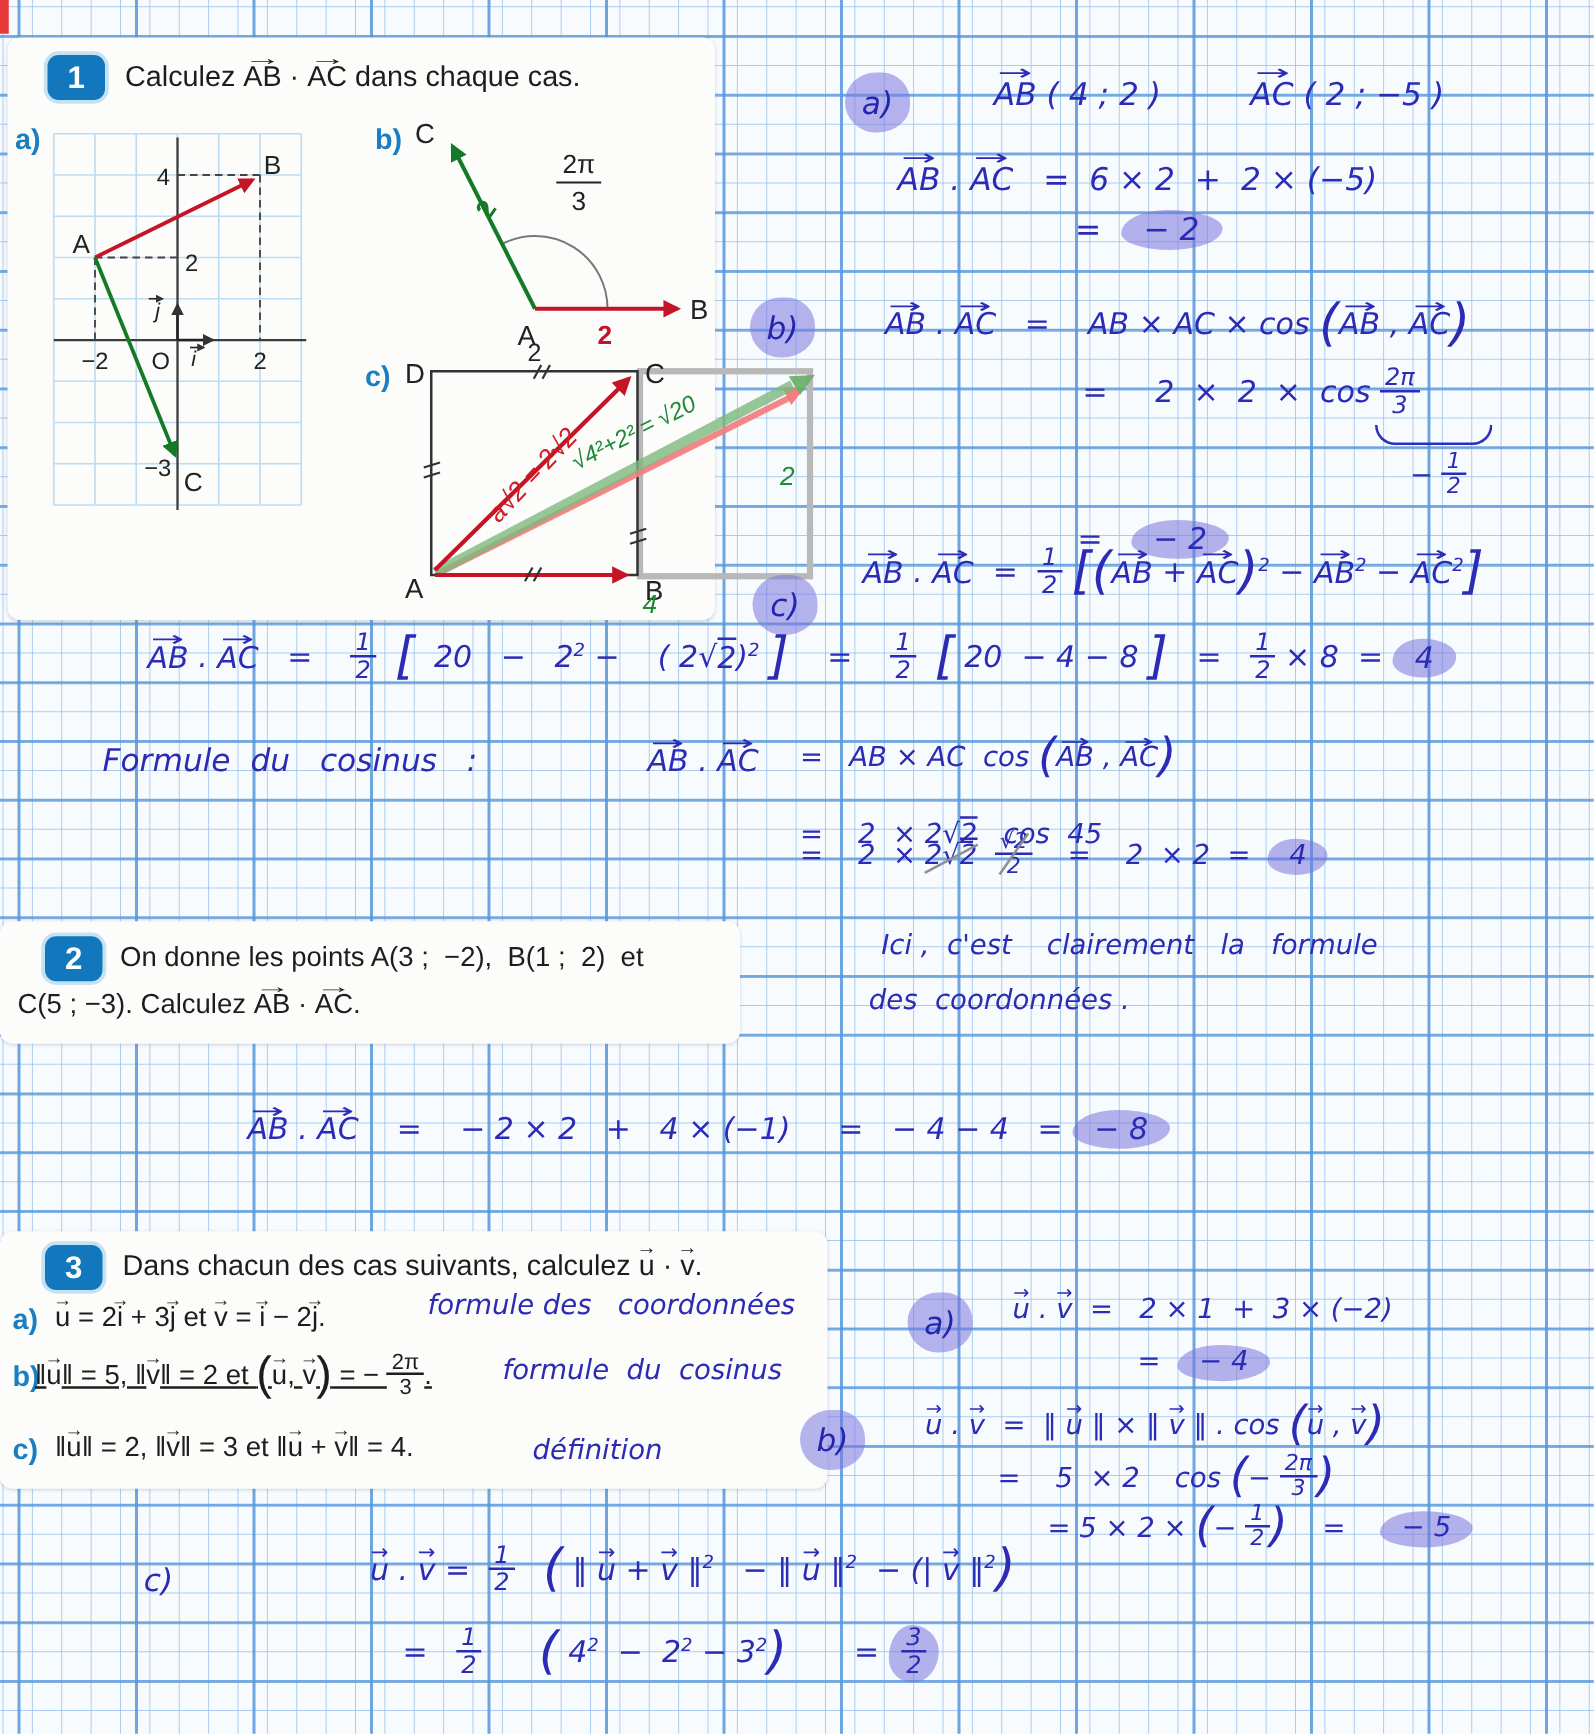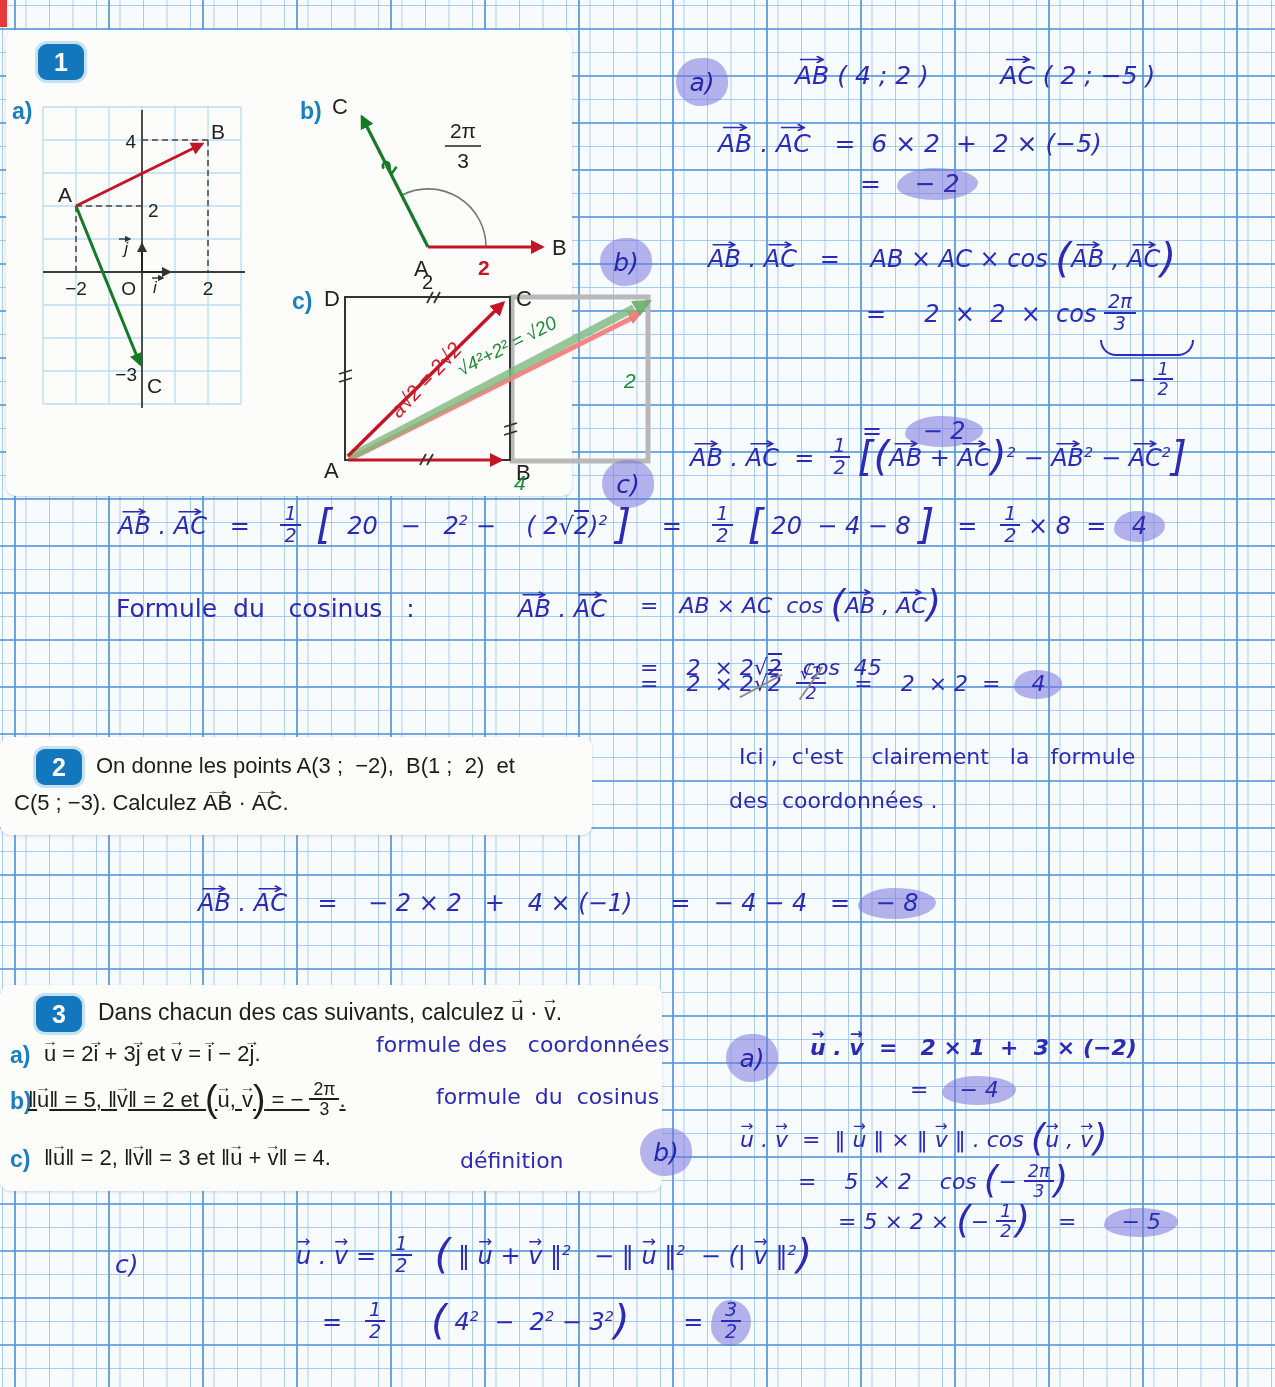--- a/index.html
+++ b/index.html
@@ -18,21 +18,21 @@
     font-weight:bold;font-size:25px;display:flex;align-items:center;justify-content:center;
     box-shadow:0 0 0 3px rgba(130,195,235,0.45);}
   .abclabel{position:absolute;color:#1a7fc2;font-weight:bold;font-size:23px;}
   .prtext{position:absolute;font-size:22px;color:#1d1d1d;white-space:pre;}
   .mline{position:absolute;white-space:pre;line-height:1.12;}
   .pr{font-family:"Liberation Sans",sans-serif;color:#1d1d1d;font-size:22px;}
   .pr1{font-size:23px;font-weight:500;}
   .hw{font-family:"DejaVu Sans",sans-serif;font-style:italic;color:#2b2bb5;font-size:24px;}
   .hw25{font-size:25px;}
   .hw22{font-size:22px;}
-  .hwnote{position:absolute;font-family:"DejaVu Sans",sans-serif;color:#2b2bb5;font-size:22px;white-space:pre;margin-left:34px;}
+  .hwnote{position:absolute;font-family:"DejaVu Sans",sans-serif;font-style:italic;color:#2b2bb5;font-size:22px;white-space:pre;}
   .vec{position:relative;display:inline-block;}
   .vec::before{content:"→";position:absolute;left:50%;top:-0.66em;transform:translateX(-50%);font-size:0.7em;}
   .vec.wide::before{transform:translateX(-50%) scaleX(1.9);}
   sup.sp{font-size:0.6em;}
   .frac{display:inline-flex;flex-direction:column;align-items:center;vertical-align:middle;
     line-height:1.05;font-size:0.8em;position:relative;top:-0.12em;}
   .fn{border-bottom:2px solid currentColor;padding:0 4px;}
   .fd{padding:0 4px;}
   .frac.cancel::after{content:"";position:absolute;left:-5px;right:-5px;top:46%;border-top:2.5px solid #8f8f8f;transform:rotate(-55deg);}
   .sqrt{white-space:nowrap;}
@@ -52,20 +52,21 @@
   svg text{font-family:"Liberation Sans",sans-serif;}
 </style>
 </head>
 <body>
 
 <div class="page">
   <div class="cornermark"></div>
 
   <div class="panel" style="left:6px;top:30px;width:566px;height:466px;"></div>
   <div class="numbadge" style="left:38px;top:44px;">1</div>
+  <div class="mline pr pr1" style="left:100px;top:49px;"><span>Calculez </span><span class="vec wide">AB</span><span> · </span><span class="vec wide">AC</span><span> dans chaque cas.</span></div>
 
   <div class="abclabel" style="left:12px;top:98px;">a)</div>
   <svg width="245" height="330" style="left:40px;top:96px;">
     <defs>
       <marker id="ahk" viewBox="0 0 10 10" refX="8" refY="5" markerWidth="5" markerHeight="5" orient="auto">
           <path d="M0 0L10 5L0 10z" fill="#333"></path>
         </marker>
       <marker id="ahr" viewBox="0 0 10 10" refX="8" refY="5" markerWidth="4.4" markerHeight="4.4" orient="auto">
           <path d="M0 0L10 5L0 10z" fill="#c41426"></path>
         </marker>
@@ -184,21 +185,21 @@
   <div class="mline pr" style="left:44px;top:1042px;"><span class="vec">u</span><span> = 2</span><span class="vec">i</span><span> + 3</span><span class="vec">j</span><span> et </span><span class="vec">v</span><span> = </span><span class="vec">i</span><span> − 2</span><span class="vec">j</span><span>.</span></div>
   <div class="abclabel" style="left:10px;top:1088px;">b)</div>
   <div class="mline pr" style="left:28px;top:1082px;text-decoration:underline;"><span>‖</span><span class="vec">u</span><span>‖ = 5, ‖</span><span class="vec">v</span><span>‖ = 2 et </span><span class="big">(</span><span class="vec">u</span><span>, </span><span class="vec">v</span><span class="big">)</span><span> = − </span><span class="frac"><span class="fn">2π</span><span class="fd">3</span></span><span>.</span></div>
   <div class="abclabel" style="left:10px;top:1146px;">c)</div>
   <div class="mline pr" style="left:44px;top:1146px;"><span>‖</span><span class="vec">u</span><span>‖ = 2, ‖</span><span class="vec">v</span><span>‖ = 3 et ‖</span><span class="vec">u</span><span> + </span><span class="vec">v</span><span>‖ = 4.</span></div>
   <div class="hwnote" style="left:342px;top:1032px;">formule des   coordonnées</div>
   <div class="hwnote" style="left:402px;top:1084px;">formule  du  cosinus</div>
   <div class="hwnote" style="left:426px;top:1148px;">définition</div>
 
   <div class="pbadge" style="left:726px;top:1034px;">a)</div>
-  <div class="mline hw hw22" style="left:810px;top:1036px;font-weight:bold;"><span class="vec">u</span><span> . </span><span class="vec">v</span><span>  =   2 × 1  +  3 × (−2)</span></div>
+  <div class="mline hw hw22" style="left:810px;top:1036px;"><span class="vec">u</span><span> . </span><span class="vec">v</span><span>  =   2 × 1  +  3 × (−2)</span></div>
   <div class="mline hw hw22" style="left:910px;top:1076px;"><span>=  </span><span class="hl"> − 4 </span></div>
 
   <div class="pbadge" style="left:640px;top:1128px;">b)</div>
   <div class="mline hw hw22" style="left:740px;top:1126px;"><span class="vec">u</span><span> . </span><span class="vec">v</span><span>  =  ‖ </span><span class="vec">u</span><span> ‖ × ‖ </span><span class="vec">v</span><span> ‖ . cos </span><span class="big">(</span><span class="vec">u</span><span> , </span><span class="vec">v</span><span class="big">)</span></div>
   <div class="mline hw hw22" style="left:798px;top:1164px;"><span>=    5  × 2    cos </span><span class="big">(</span><span>− </span><span class="frac"><span class="fn">2π</span><span class="fd">3</span></span><span class="big">)</span></div>
   <div class="mline hw hw22" style="left:838px;top:1204px;"><span>= 5 × 2 × </span><span class="big">(</span><span>− </span><span class="frac"><span class="fn">1</span><span class="fd">2</span></span><span class="big">)</span><span>    =    </span><span class="hl"> − 5 </span></div>
 
   <div class="hwlabel" style="left:115px;top:1250px;">c)</div>
   <div class="mline hw" style="left:296px;top:1236px;"><span class="vec">u</span><span> . </span><span class="vec">v</span><span> =  </span><span class="frac"><span class="fn">1</span><span class="fd">2</span></span><span>   </span><span class="big">(</span><span> ‖ </span><span class="vec">u</span><span> + </span><span class="vec">v</span><span> ‖</span><sup class="sp">2</sup><span>   − ‖ </span><span class="vec">u</span><span> ‖</span><sup class="sp">2</sup><span>  − (| </span><span class="vec">v</span><span> ‖</span><sup class="sp">2</sup><span class="big">)</span></div>
   <div class="mline hw" style="left:322px;top:1300px;"><span>=   </span><span class="frac"><span class="fn">1</span><span class="fd">2</span></span><span>      </span><span class="big">(</span><span> 4</span><sup class="sp">2</sup><span>  −  2</span><sup class="sp">2</sup><span> − 3</span><sup class="sp">2</sup><span class="big">)</span><span>       = </span><span class="hl"><span class="frac"><span class="fn">3</span><span class="fd">2</span></span></span></div>

